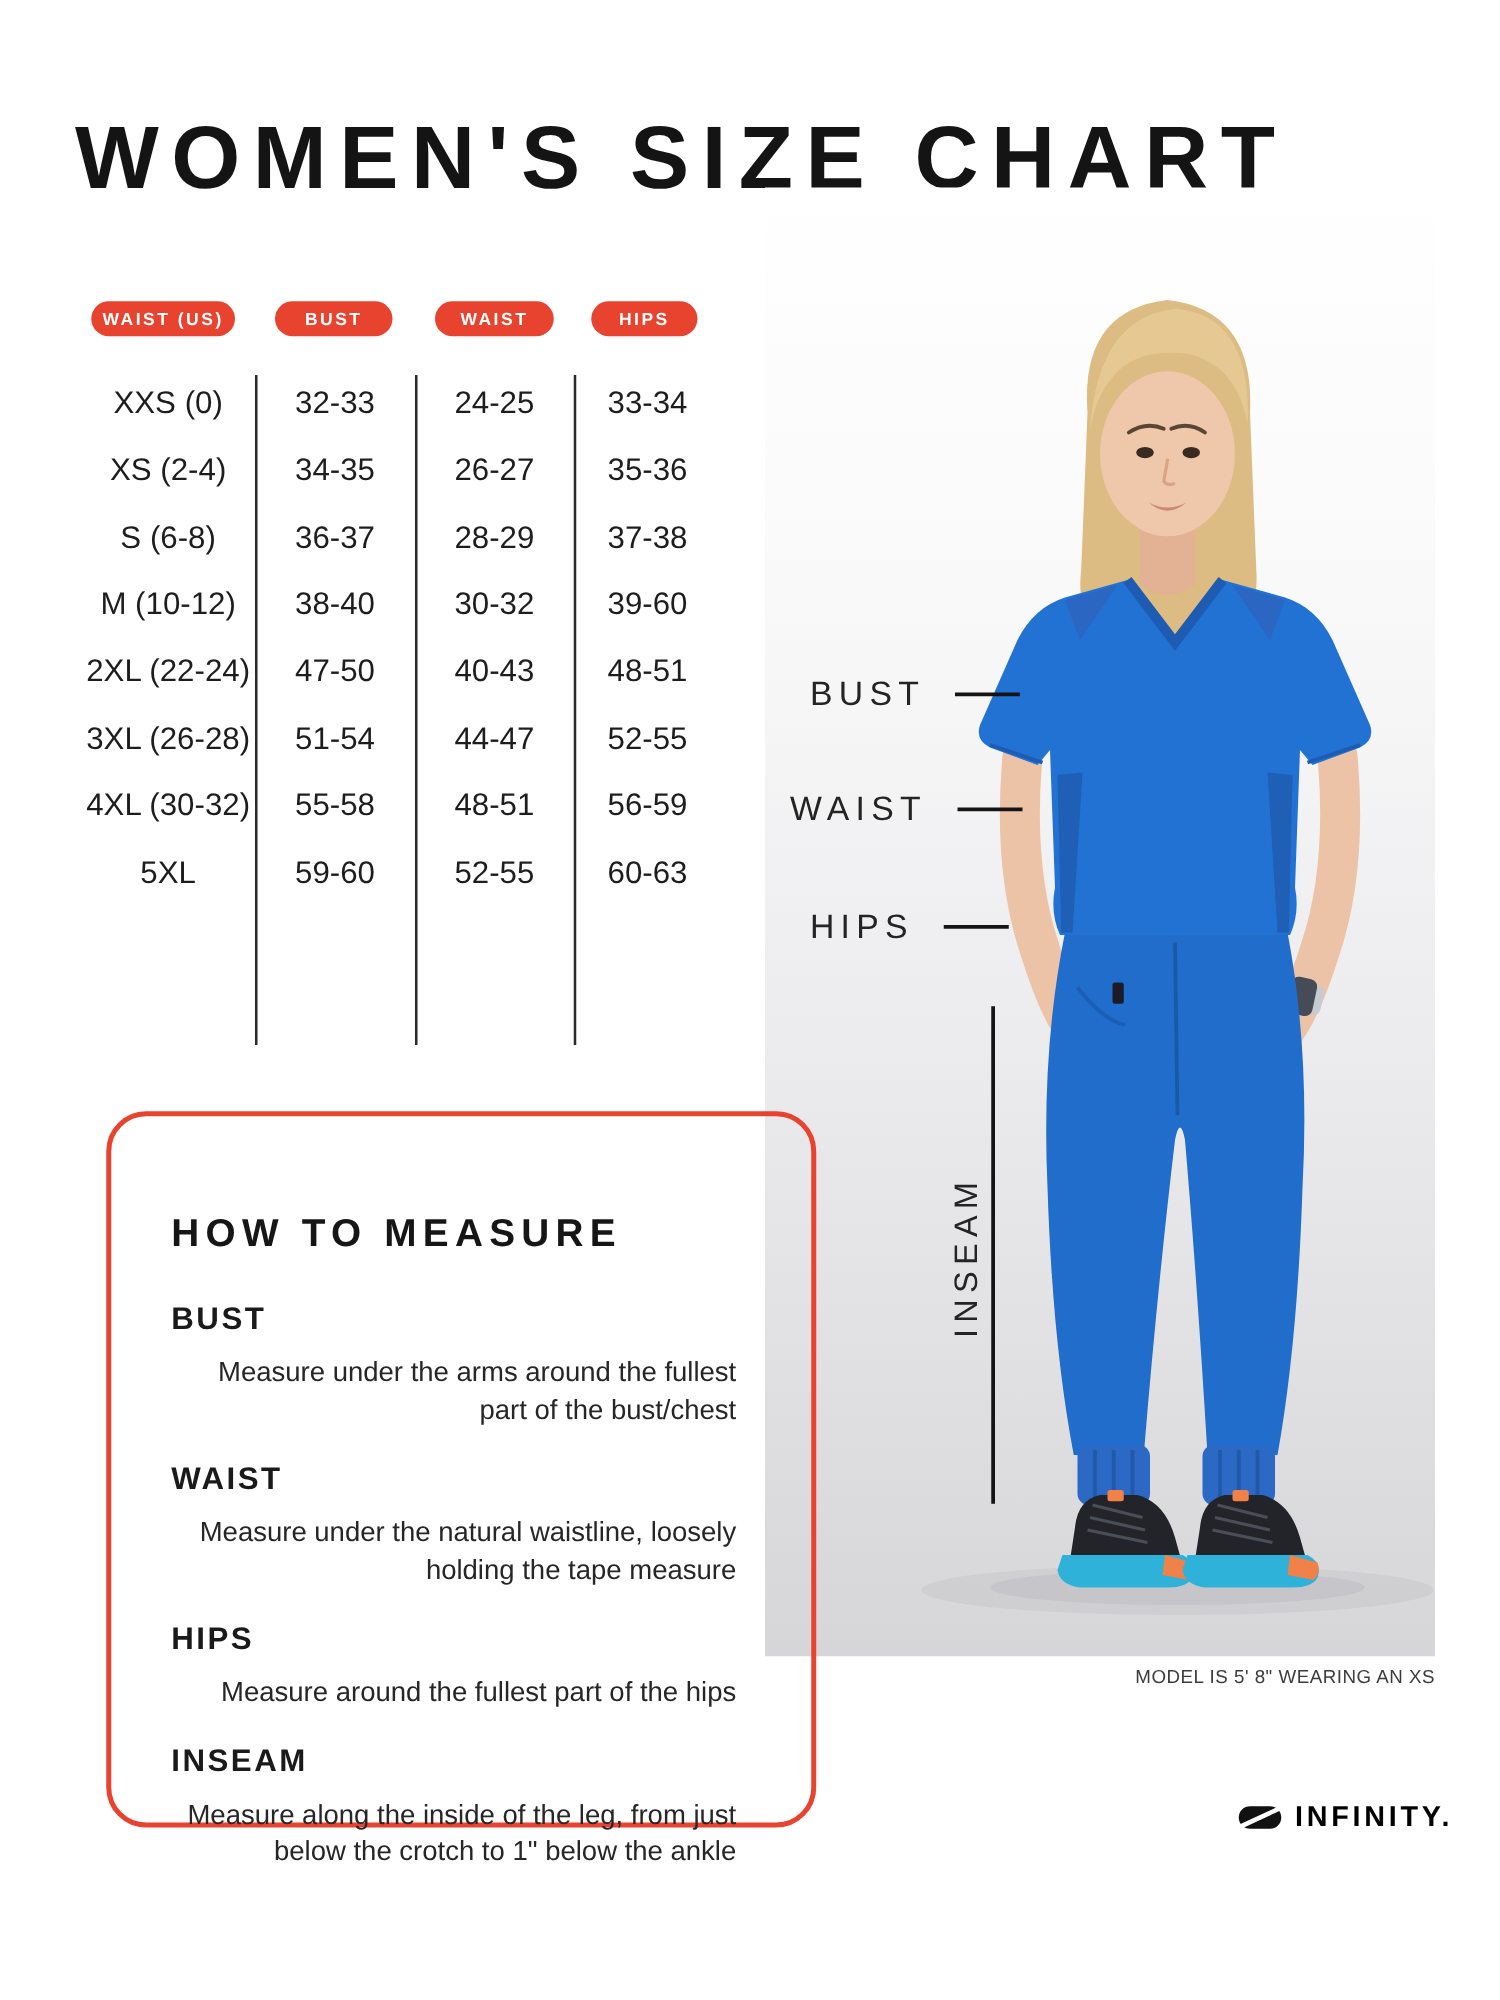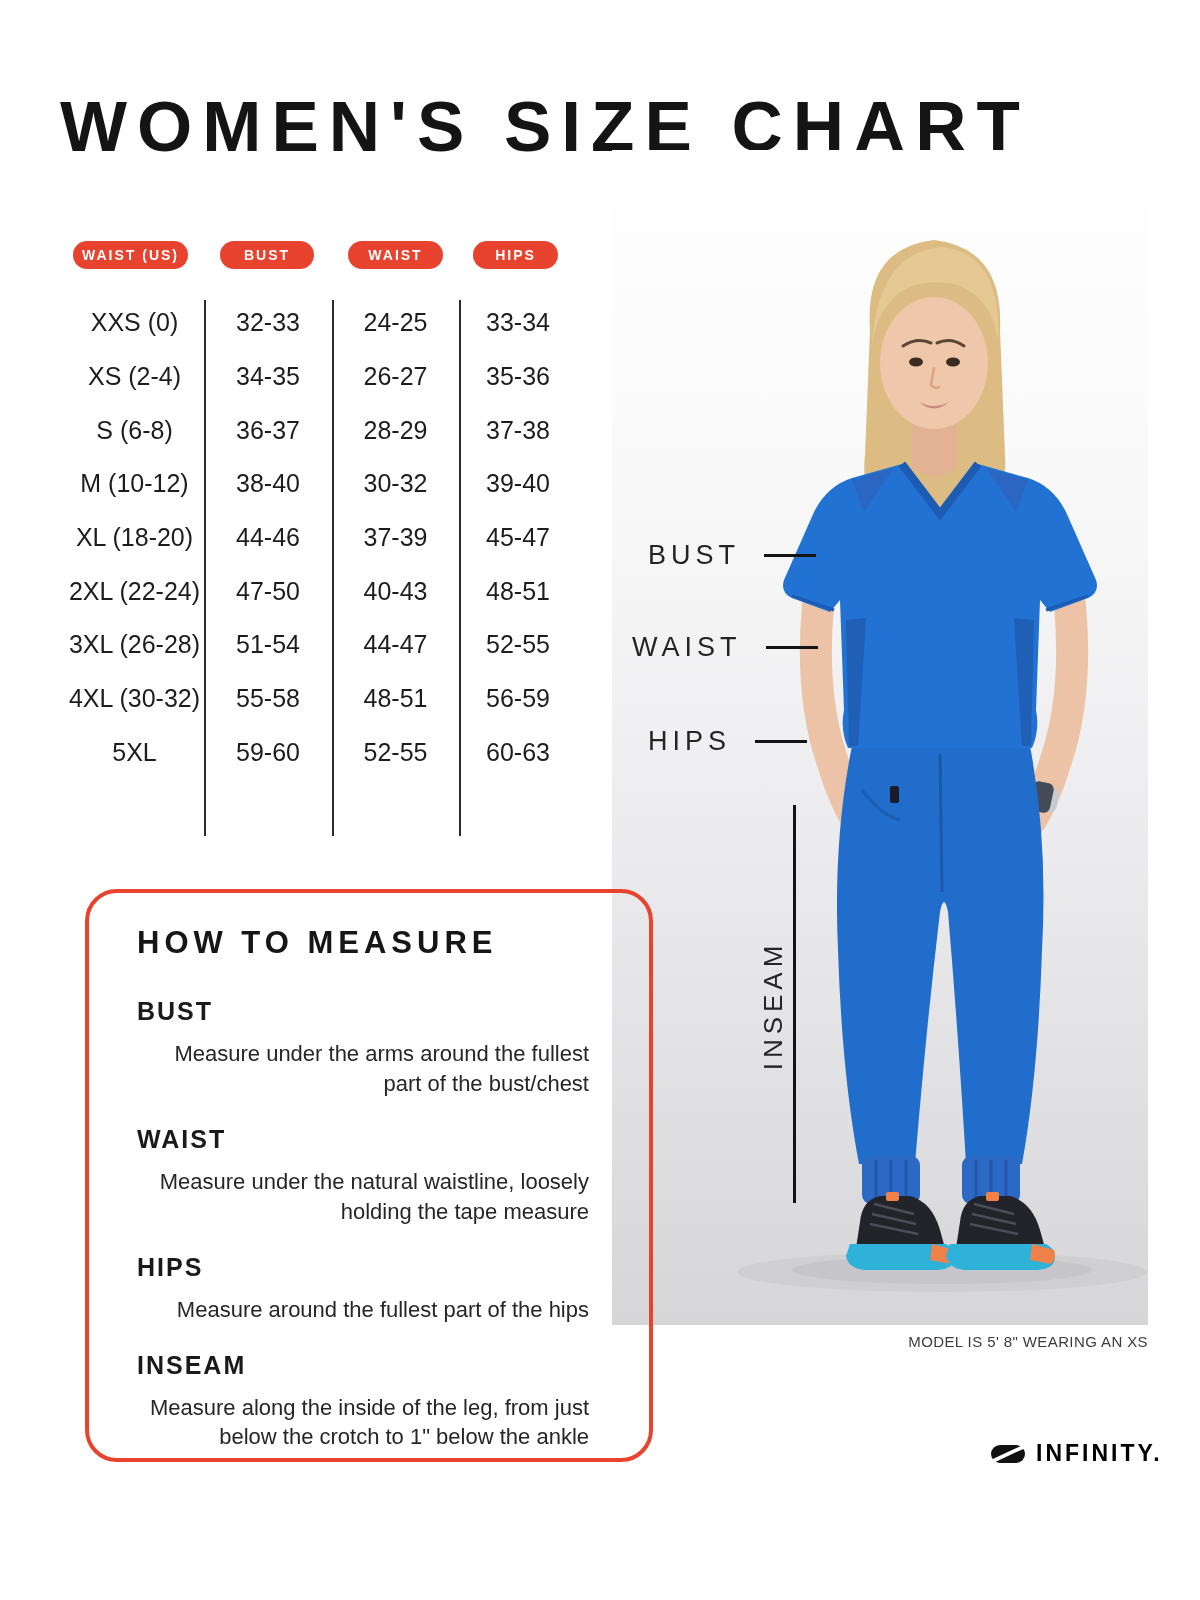--- a/index.html
+++ b/index.html
@@ -50,21 +50,21 @@
   .label-hips{left:648px;top:726px;}
   .inseam-line{position:absolute;left:793px;top:805px;width:3px;height:398px;background:#141414;}
   .inseam-label{
     position:absolute;left:702px;top:990px;width:142px;text-align:center;
     transform:rotate(-90deg);font-size:26px;letter-spacing:5px;color:#242424;
   }
   
   .measure-box{
     position:absolute;left:85px;top:889px;width:568px;height:573px;box-sizing:border-box;
     border:4px solid var(--red);border-radius:32px;background:transparent;
-    padding:32px 0 0 48px;
+    padding:76px 0 0 48px;
   }
   .measure-box h2{margin:0 0 36px;font-size:31px;font-weight:700;letter-spacing:5px;color:#161616;}
   .mb-section h3{margin:0 0 13px;font-size:25px;font-weight:700;letter-spacing:2px;color:#1a1a1a;}
   .mb-section p{margin:0 0 26px;font-size:22px;line-height:1.36;color:#262626;width:452px;text-align:right;}
   
   .caption{
     position:absolute;left:748px;top:1333px;width:400px;text-align:right;
     font-size:15px;letter-spacing:.4px;color:#3c3c3c;
   }
   .brand{position:absolute;left:990px;top:1440px;display:flex;align-items:center;}
@@ -169,27 +169,21 @@
     <li class="size-row">
       <span>S (6-8)</span>
         <span>36-37</span>
         <span>28-29</span>
         <span>37-38</span>
     </li>
     <li class="size-row">
       <span>M (10-12)</span>
         <span>38-40</span>
         <span>30-32</span>
-        <span>39-40</span>
-    </li>
-    <li class="size-row">
-      <span>XL (18-20)</span>
-        <span>44-46</span>
-        <span>37-39</span>
-        <span>45-47</span>
+        <span>39-60</span>
     </li>
     <li class="size-row">
       <span>2XL (22-24)</span>
         <span>47-50</span>
         <span>40-43</span>
         <span>48-51</span>
     </li>
     <li class="size-row">
       <span>3XL (26-28)</span>
         <span>51-54</span>

